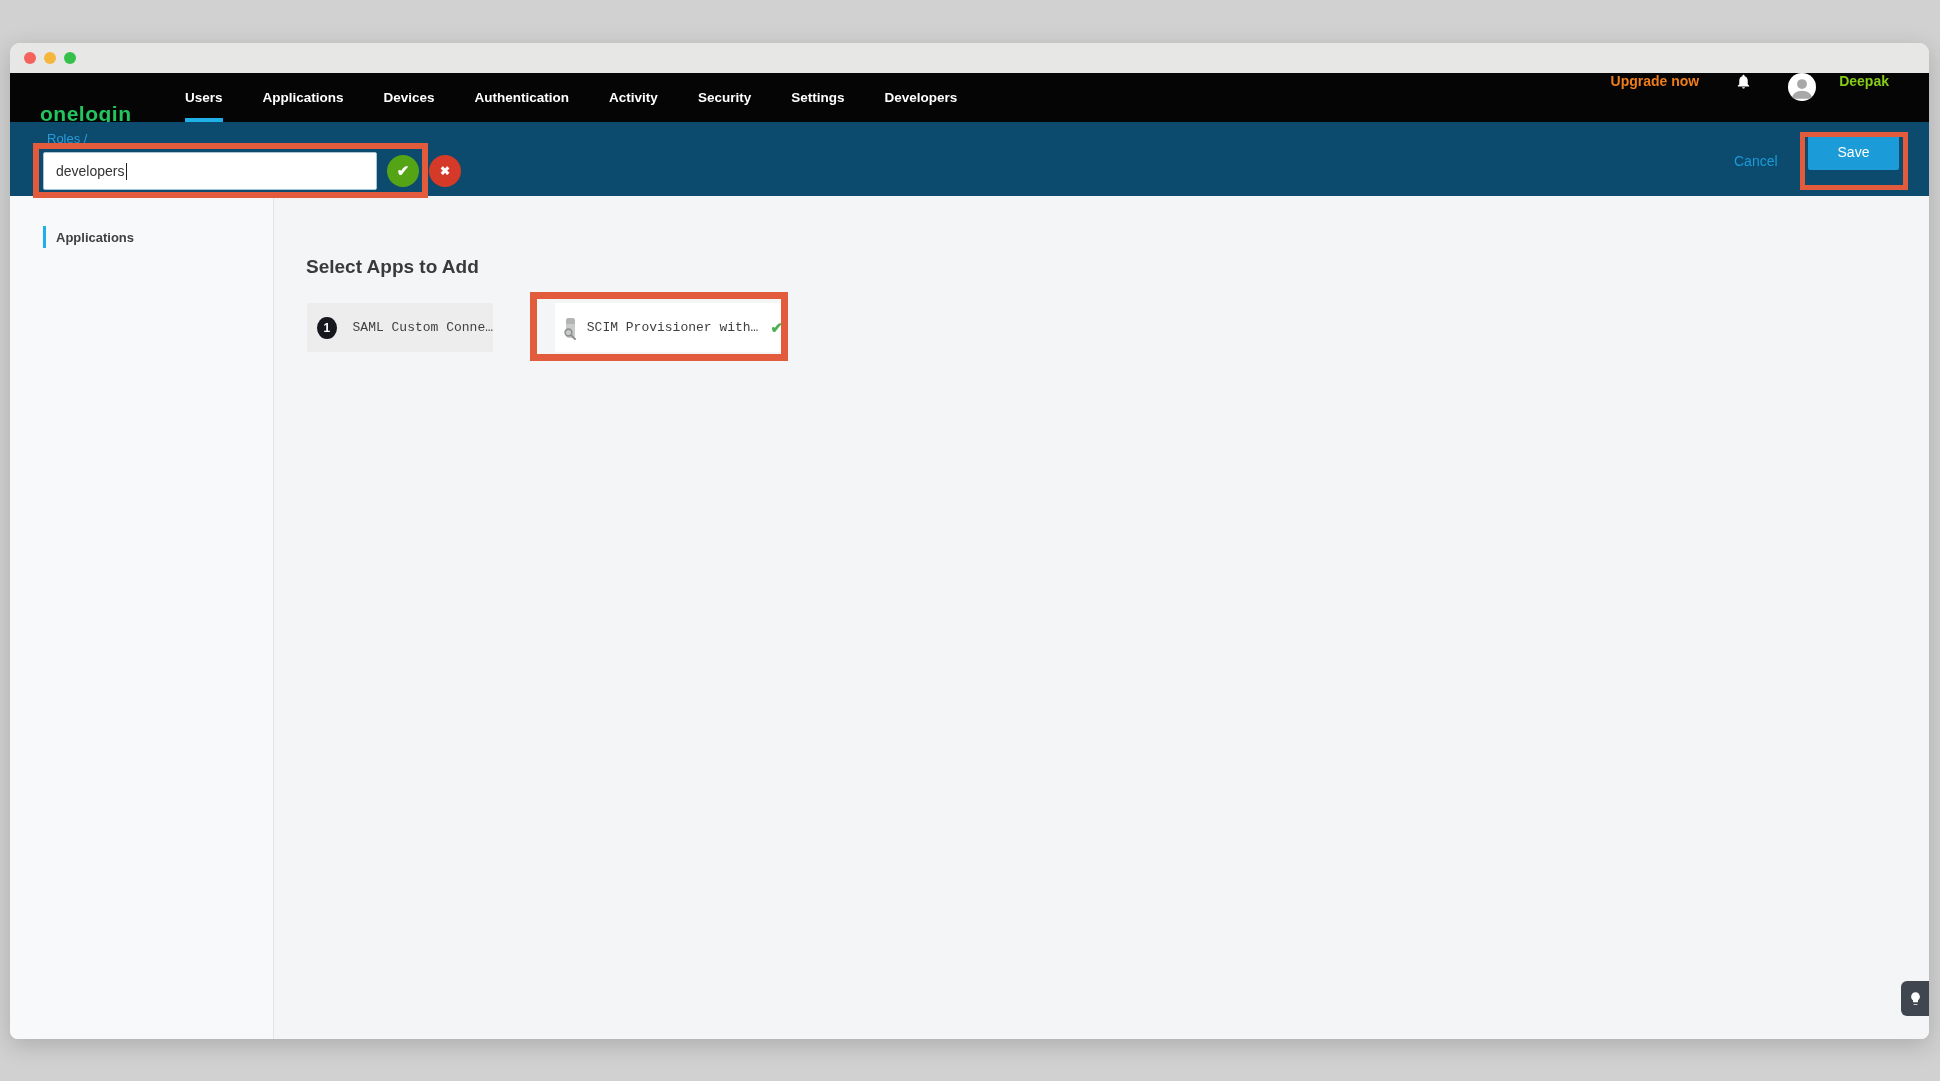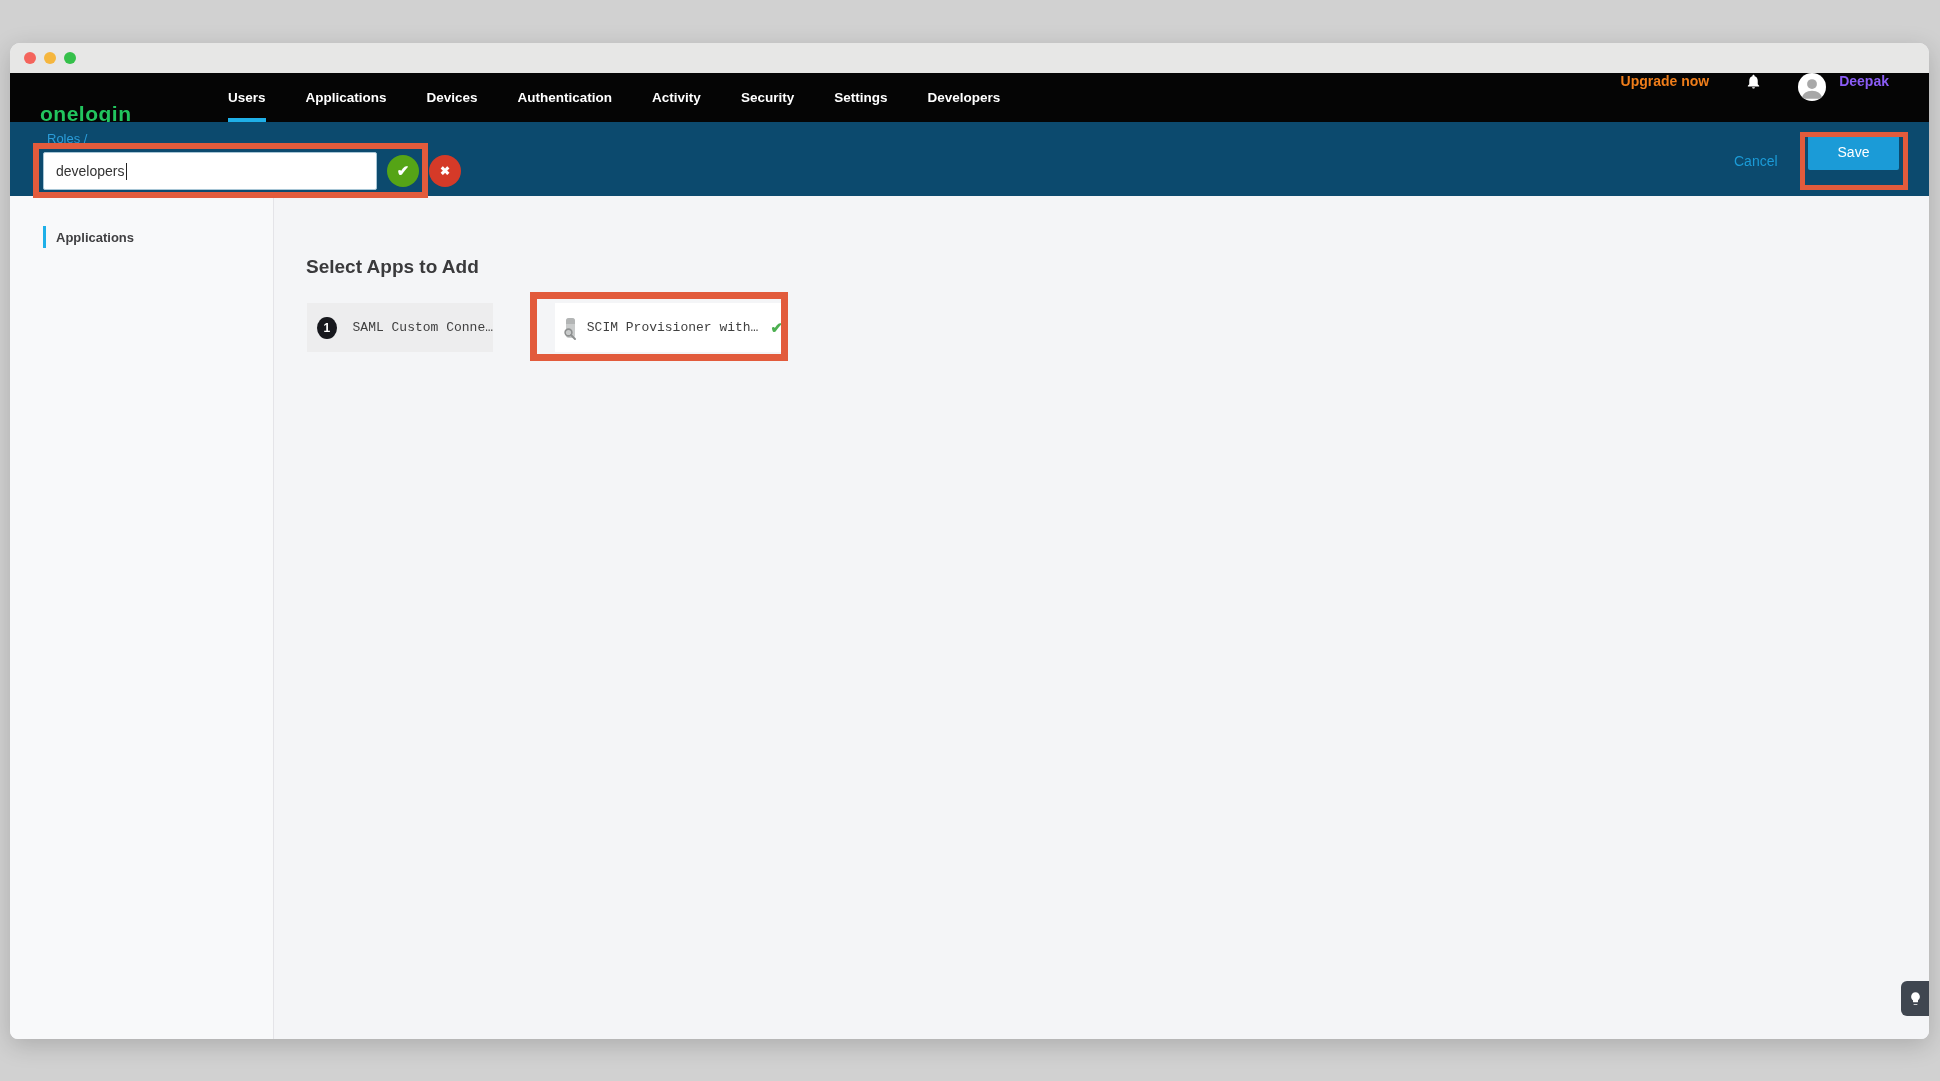--- a/index.html
+++ b/index.html
@@ -14,29 +14,29 @@
 
   .titlebar { position:absolute; left:0; top:0; width:100%; height:30px; background:#e7e7e6;
               display:flex; align-items:center; padding-left:14px; }
   .tl { width:12px; height:12px; border-radius:50%; margin-right:8px; }
   .tl.red { background:#f4645c; } .tl.yellow { background:#f5b63e; } .tl.green { background:#35c04a; }
 
   
   .navbar { position:absolute; left:0; top:30px; width:100%; height:49px; background:#050505; }
   .logo { position:absolute; left:30px; top:16px; height:49px; display:flex; align-items:center;
           color:#22c55e; font-size:21px; font-weight:700; letter-spacing:.5px; }
-  .nav-items { position:absolute; left:175px; top:0; height:49px; display:flex; align-items:center;margin-left:43px; }
+  .nav-items { position:absolute; left:175px; top:0; height:49px; display:flex; align-items:center; }
   .nav-item { position:relative; height:49px; display:flex; align-items:center; margin-right:40px;
               color:#fff; font-size:13.5px; font-weight:600; cursor:pointer; white-space:nowrap; }
   .nav-item.active::after { content:""; position:absolute; left:0; right:0; bottom:0; height:4px; background:#1fb0e8; }
   .nav-right { position:absolute; right:40px; top:0; height:49px; display:flex; }
   .upgrade { color:#ef7d1a; font-size:14px; font-weight:700; cursor:pointer; }
   .bell { margin-left:36px; width:17px; height:17px; cursor:pointer; }
   .avatar { margin-left:36px; width:28px; height:28px; border-radius:50%; background:#fff; overflow:hidden; cursor:pointer; }
-  .username { margin-left:13px; color:#8b5cf6; font-size:14px; font-weight:700; }
+  .username { margin-left:23px; color:#84cc16; font-size:14px; font-weight:700; }
 
   
   .header { position:absolute; left:0; top:79px; width:100%; height:90px; background:#0c4a6e;
             border-bottom:1px solid #e3e3e3; }
   .breadcrumb { position:absolute; left:37px; top:9px; color:#2b9cd8; font-size:13px; cursor:pointer; }
   .name-input { position:absolute; left:33px; top:30px; width:334px; height:38px; background:#fff;
                 border:1px solid #a8c6d6; border-radius:2px; font-size:14px; color:#333;
                 display:flex; align-items:center; padding-left:12px; cursor:text; }
   .caret { display:inline-block; width:1px; height:17px; background:#222; margin-left:1px;
            animation:blink 1s steps(1) infinite; }

